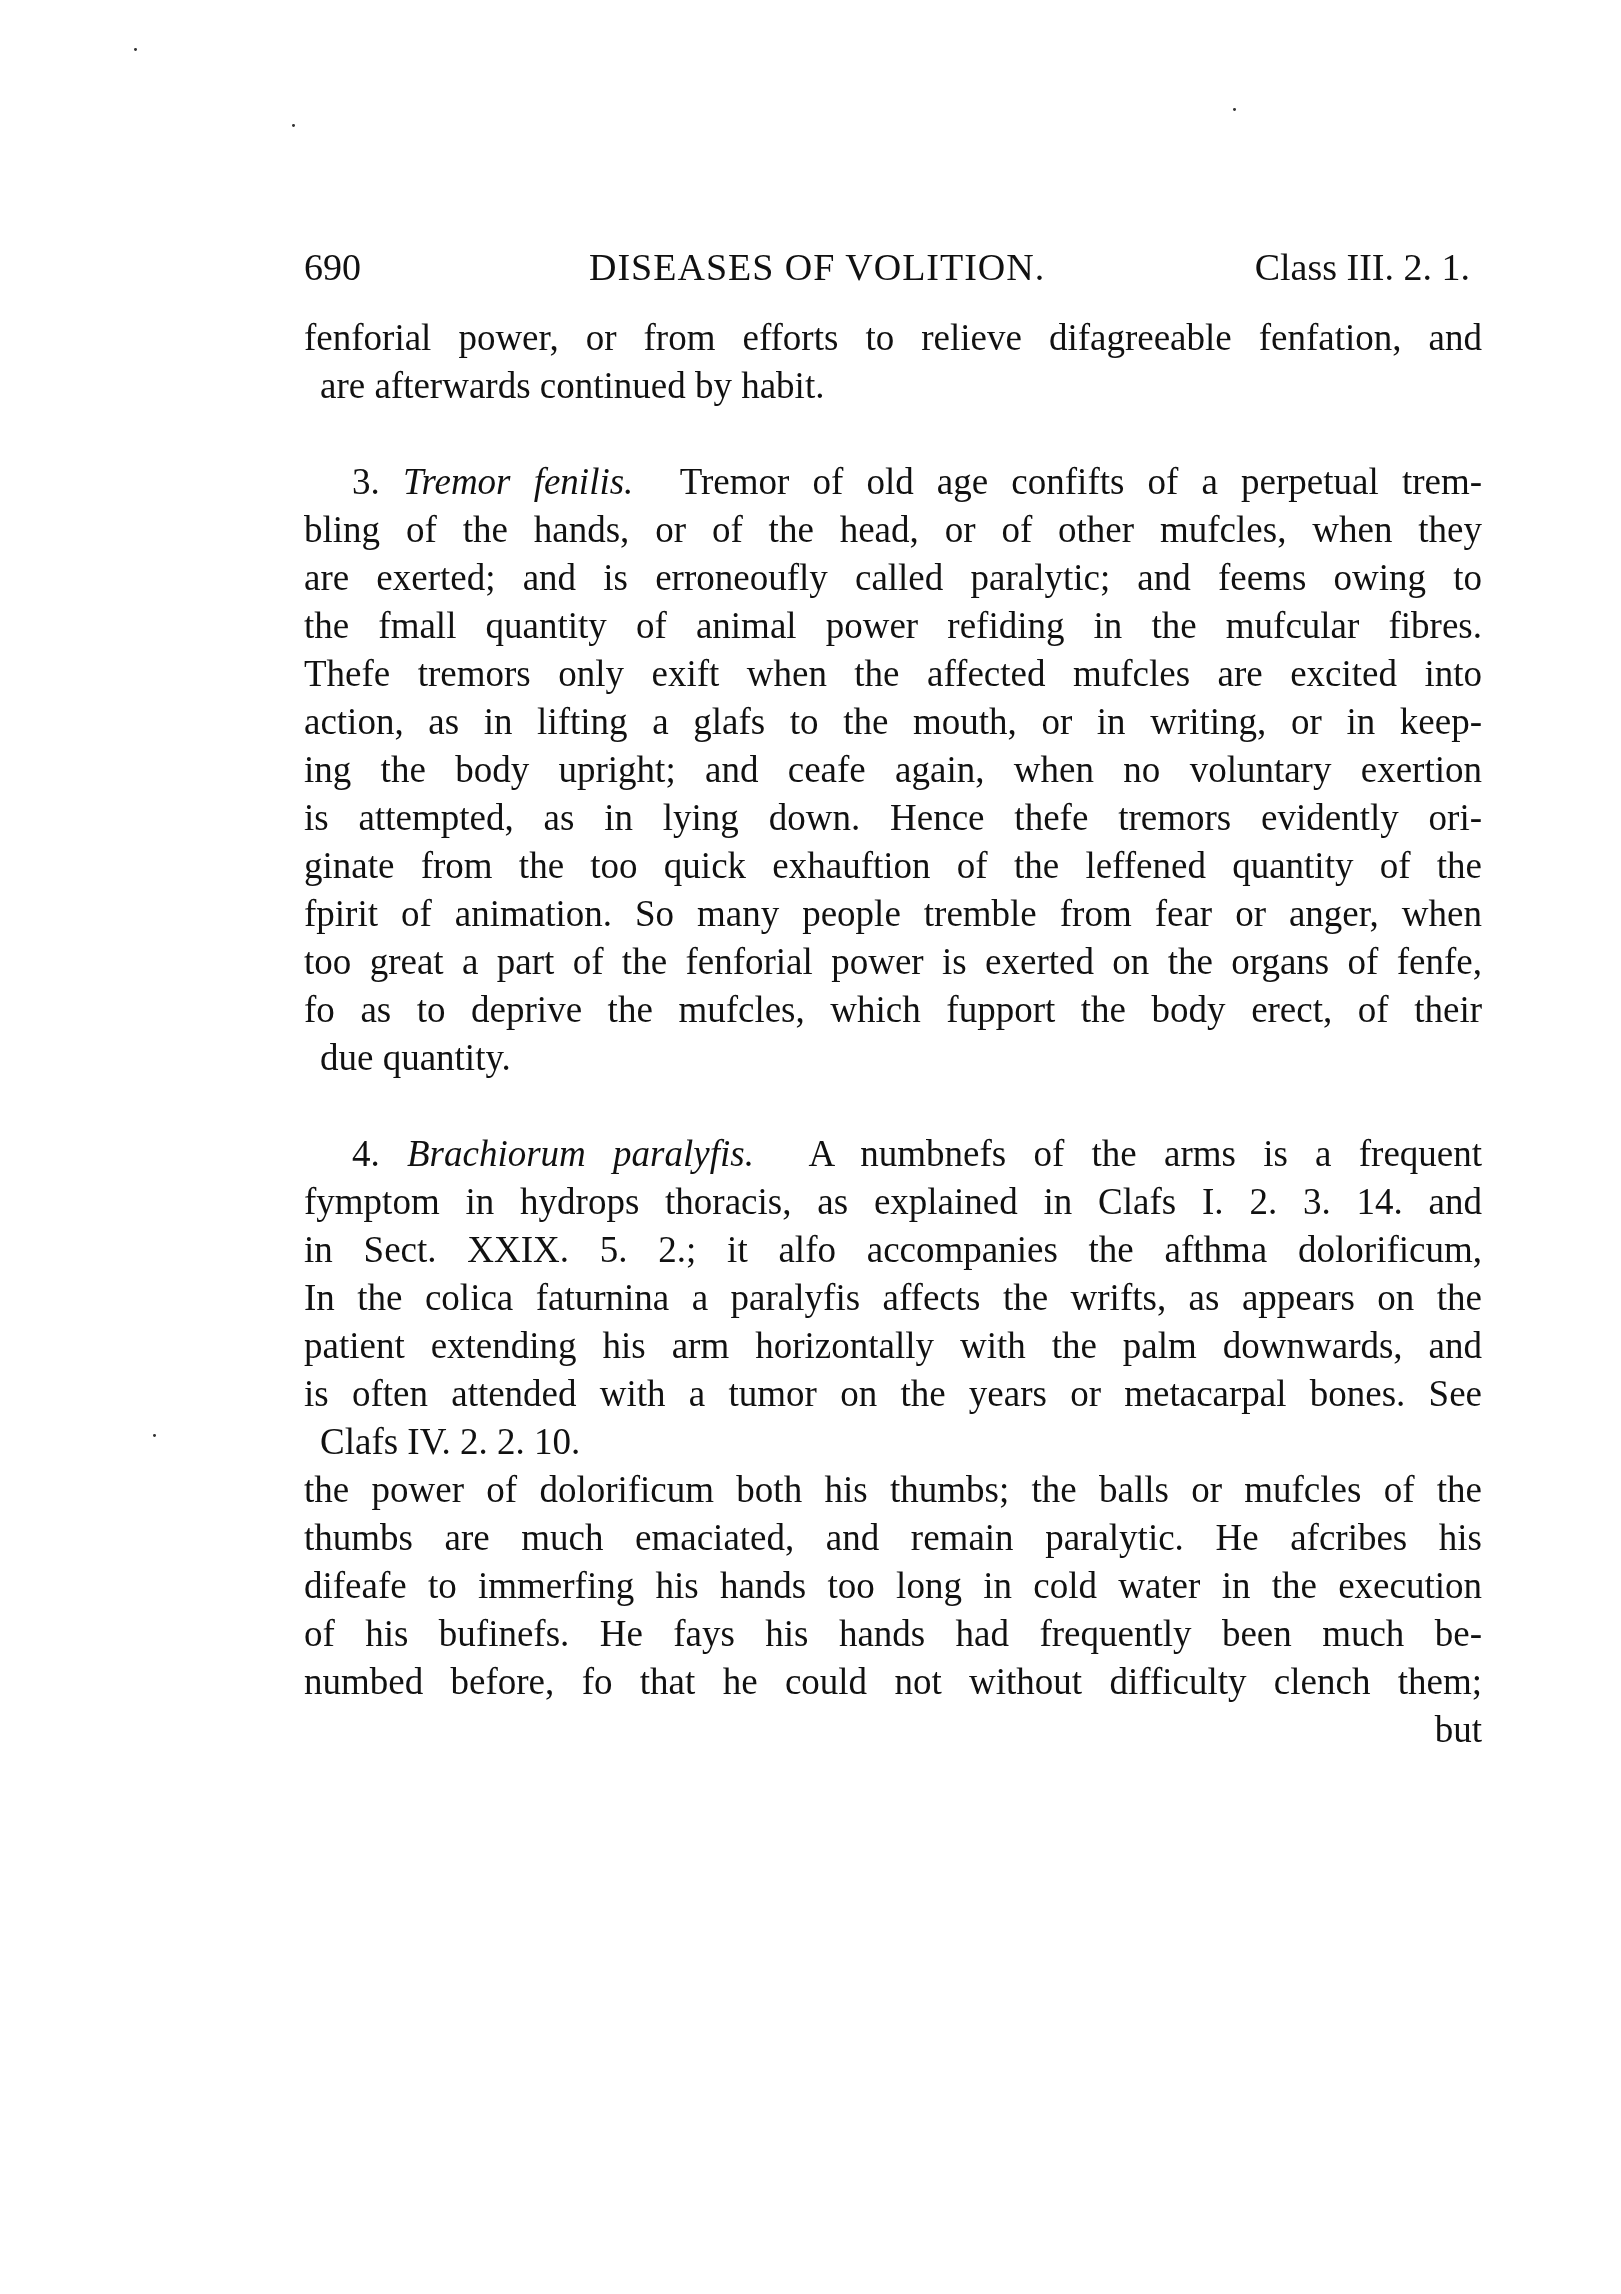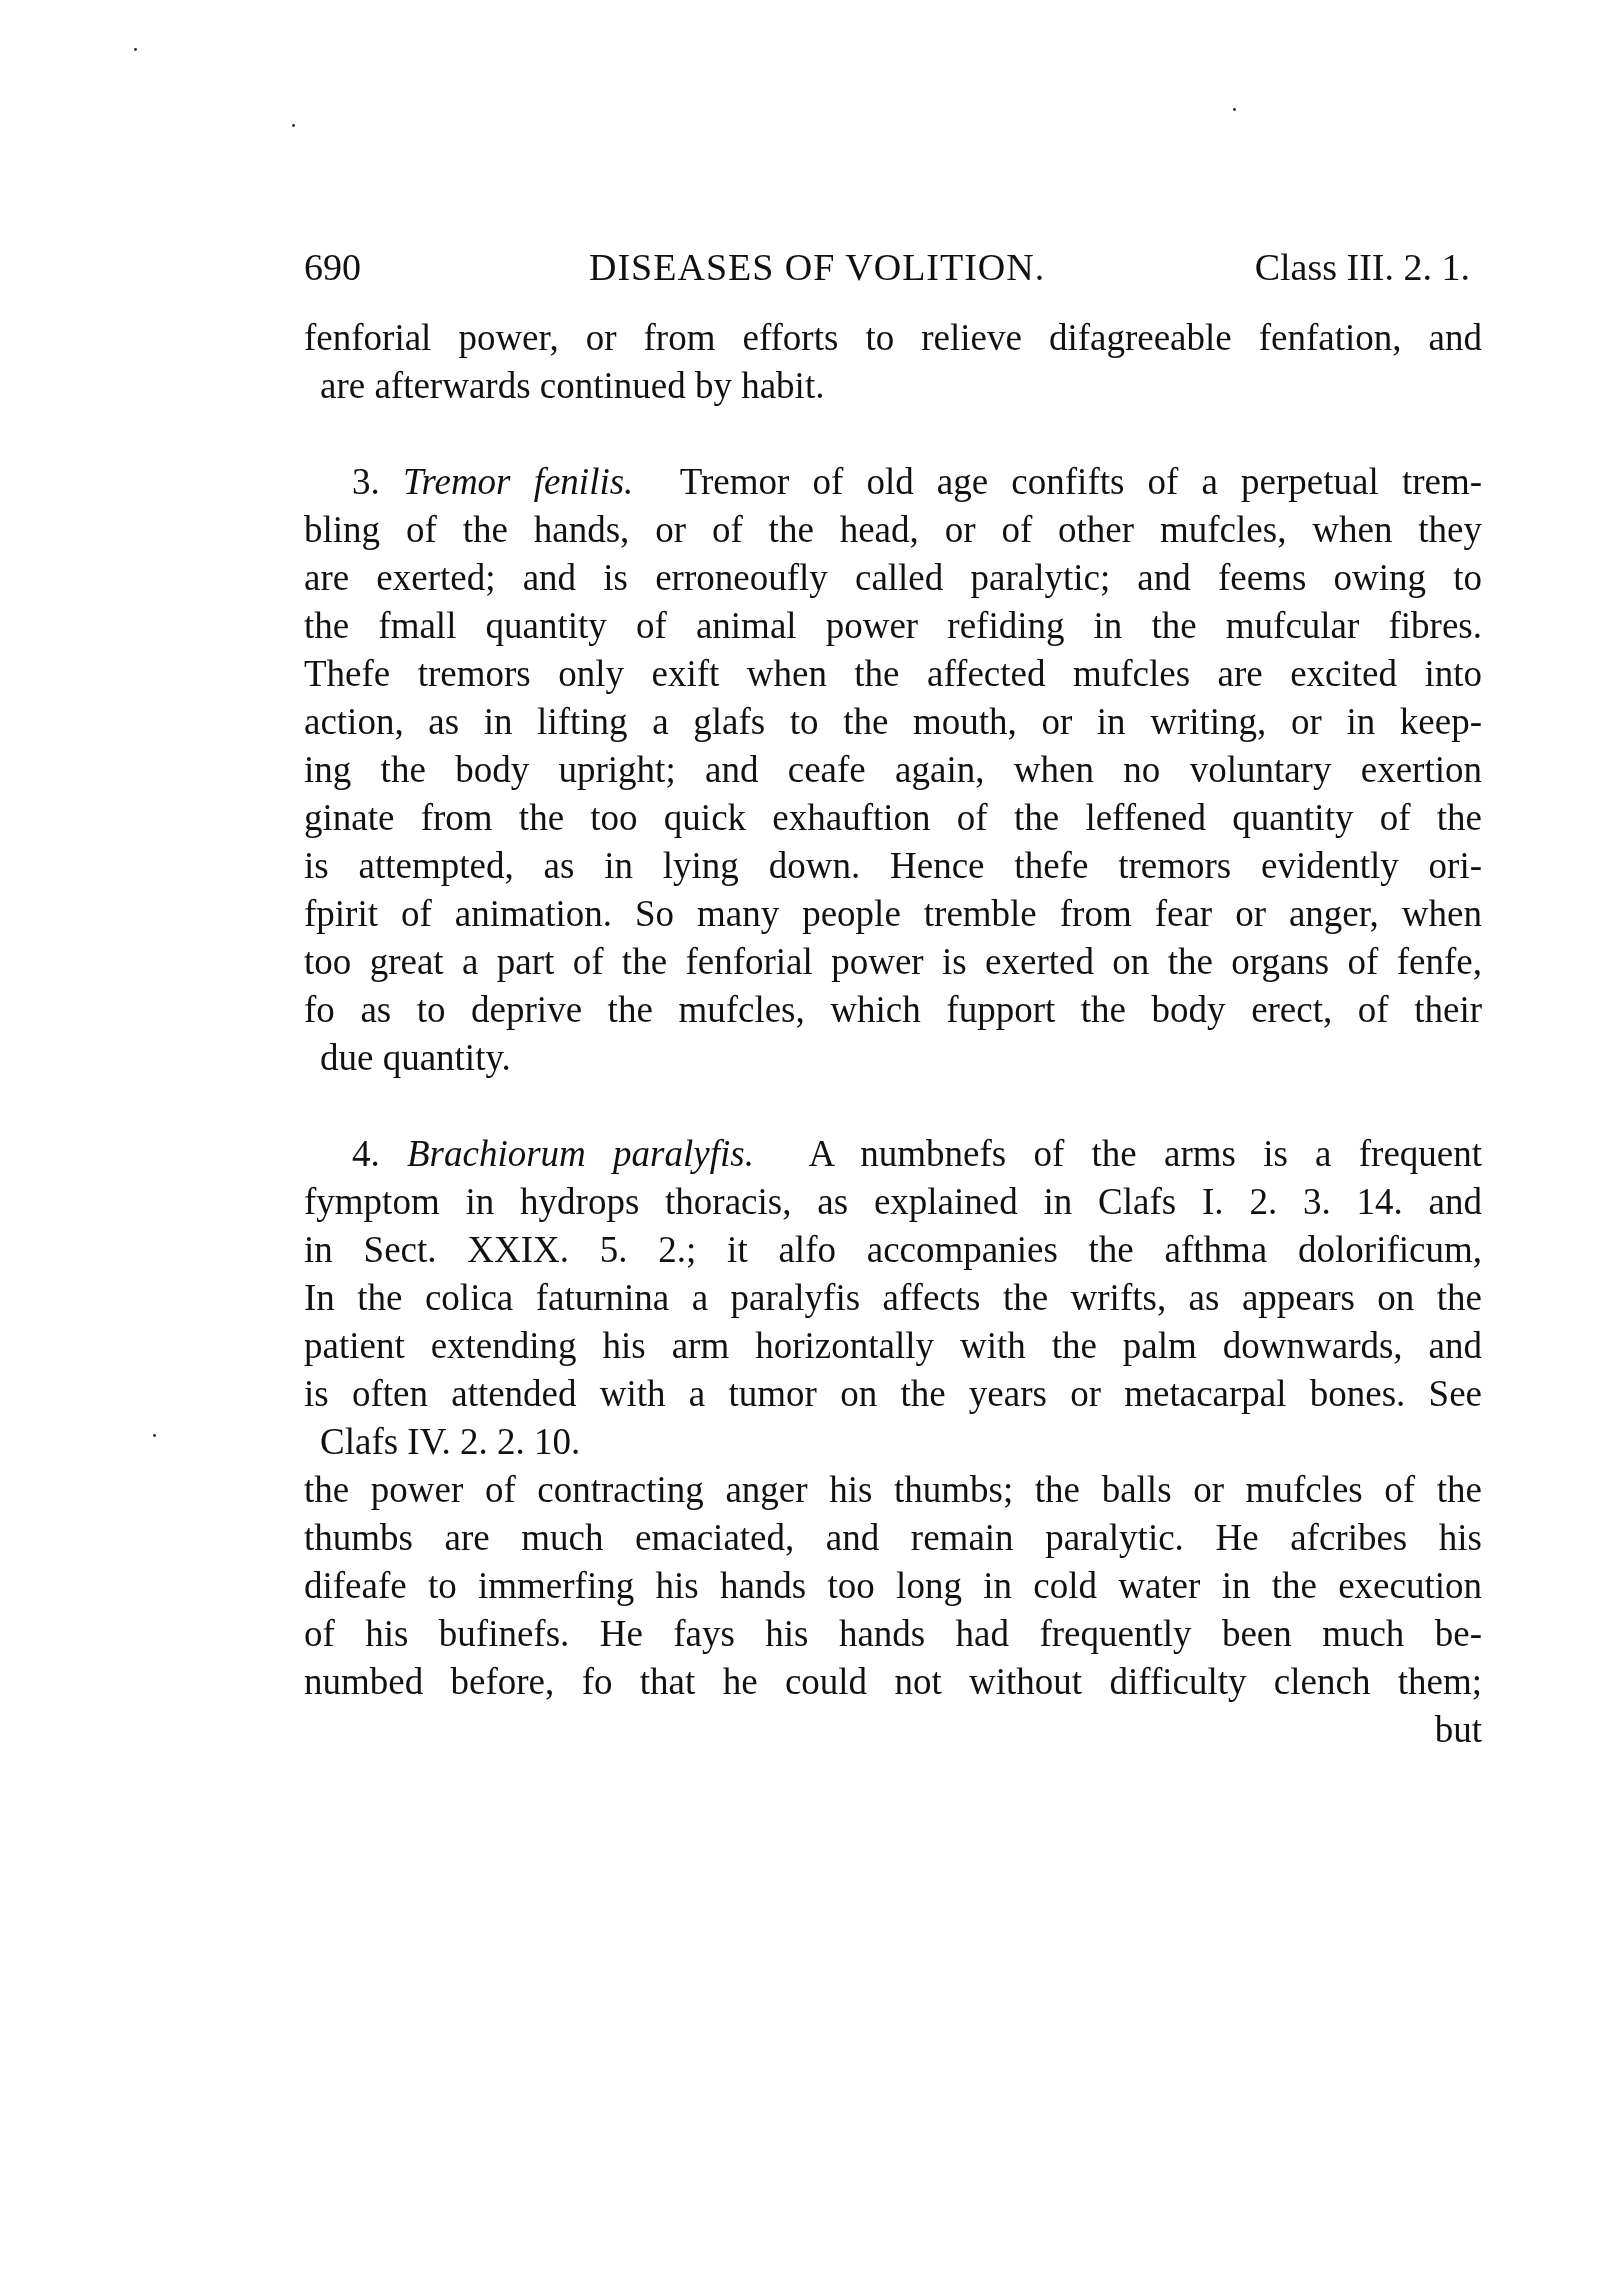--- a/index.html
+++ b/index.html
@@ -48,42 +48,42 @@
     <div class="gap"></div>
 
     <div>
       <span class="line indent"><span>3.</span> <span class="it">Tremor fenilis.</span>&nbsp;&nbsp;<span>Tremor of old age confifts of a perpetual trem-</span></span>
       <span class="line">bling of the hands, or of the head, or of other mufcles, when they</span>
       <span class="line">are exerted; and is erroneoufly called paralytic; and feems owing to</span>
       <span class="line">the fmall quantity of animal power refiding in the mufcular fibres.</span>
       <span class="line">Thefe tremors only exift when the affected mufcles are excited into</span>
       <span class="line">action, as in lifting a glafs to the mouth, or in writing, or in keep-</span>
       <span class="line">ing the body upright; and ceafe again, when no voluntary exertion</span>
+      <span class="line">is attempted, as in lying down. Hence thefe tremors evidently ori-</span>
       <span class="line">ginate from the too quick exhauftion of the leffened quantity of the</span>
-      <span class="line">is attempted, as in lying down. Hence thefe tremors evidently ori-</span>
       <span class="line">fpirit of animation. So many people tremble from fear or anger, when</span>
       <span class="line">too great a part of the fenforial power is exerted on the organs of fenfe,</span>
       <span class="line">fo as to deprive the mufcles, which fupport the body erect, of their</span>
       <span class="line last">due quantity.</span>
     </div>
 
     <div class="gap"></div>
 
     <div>
       <span class="line indent"><span>4.</span> <span class="it">Brachiorum paralyfis.</span>&nbsp;&nbsp;<span>A numbnefs of the arms is a frequent</span></span>
       <span class="line">fymptom in hydrops thoracis, as explained in Clafs I. 2. 3. 14. and</span>
       <span class="line">in Sect. XXIX. 5. 2.; it alfo accompanies the afthma dolorificum,</span>
       <span class="line">In the colica faturnina a paralyfis affects the wrifts, as appears on the</span>
       <span class="line">patient extending his arm horizontally with the palm downwards, and</span>
       <span class="line">is often attended with a tumor on the years or metacarpal bones. See</span>
       <span class="line last">Clafs IV. 2. 2. 10.</span>
     </div>
 
     <div>
-      <span class="line">the power of contracting anger his thumbs; the balls or mufcles of the</span>
+      <span class="line">the power of dolorificum both his thumbs; the balls or mufcles of the</span>
       <span class="line">thumbs are much emaciated, and remain paralytic. He afcribes his</span>
       <span class="line">difeafe to immerfing his hands too long in cold water in the execution</span>
       <span class="line">of his bufinefs. He fays his hands had frequently been much be-</span>
       <span class="line">numbed before, fo that he could not without difficulty clench them;</span>
     </div>
 
     <span class="line catch">but</span>
   </div>
 </div>
 

